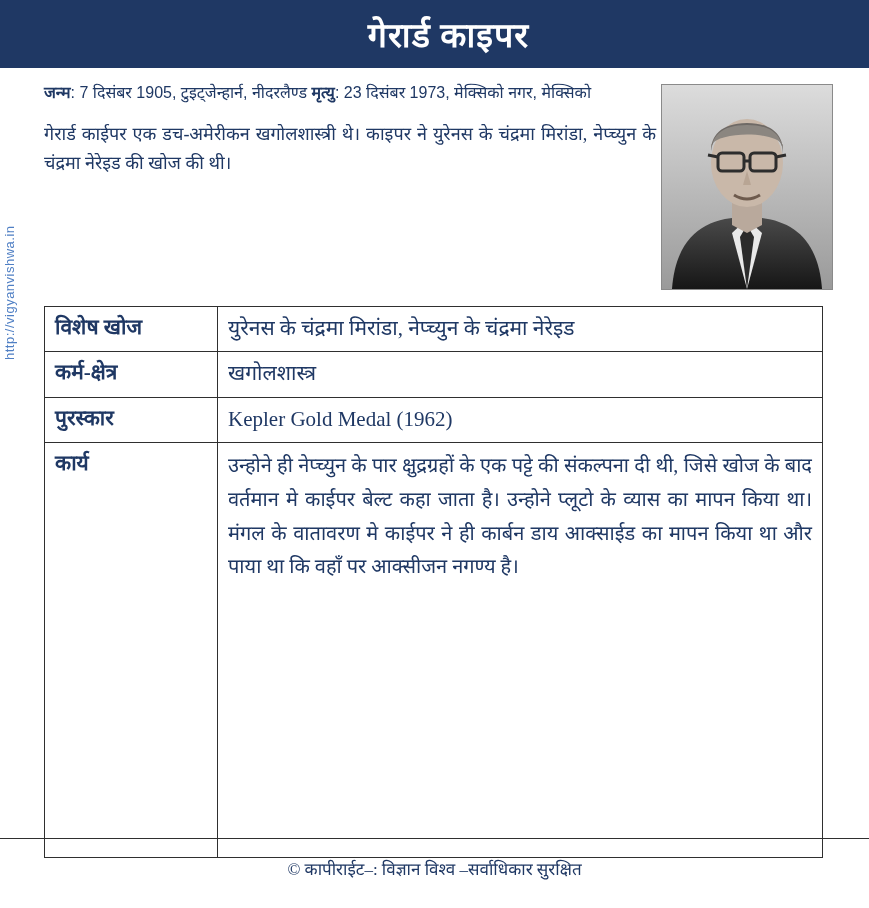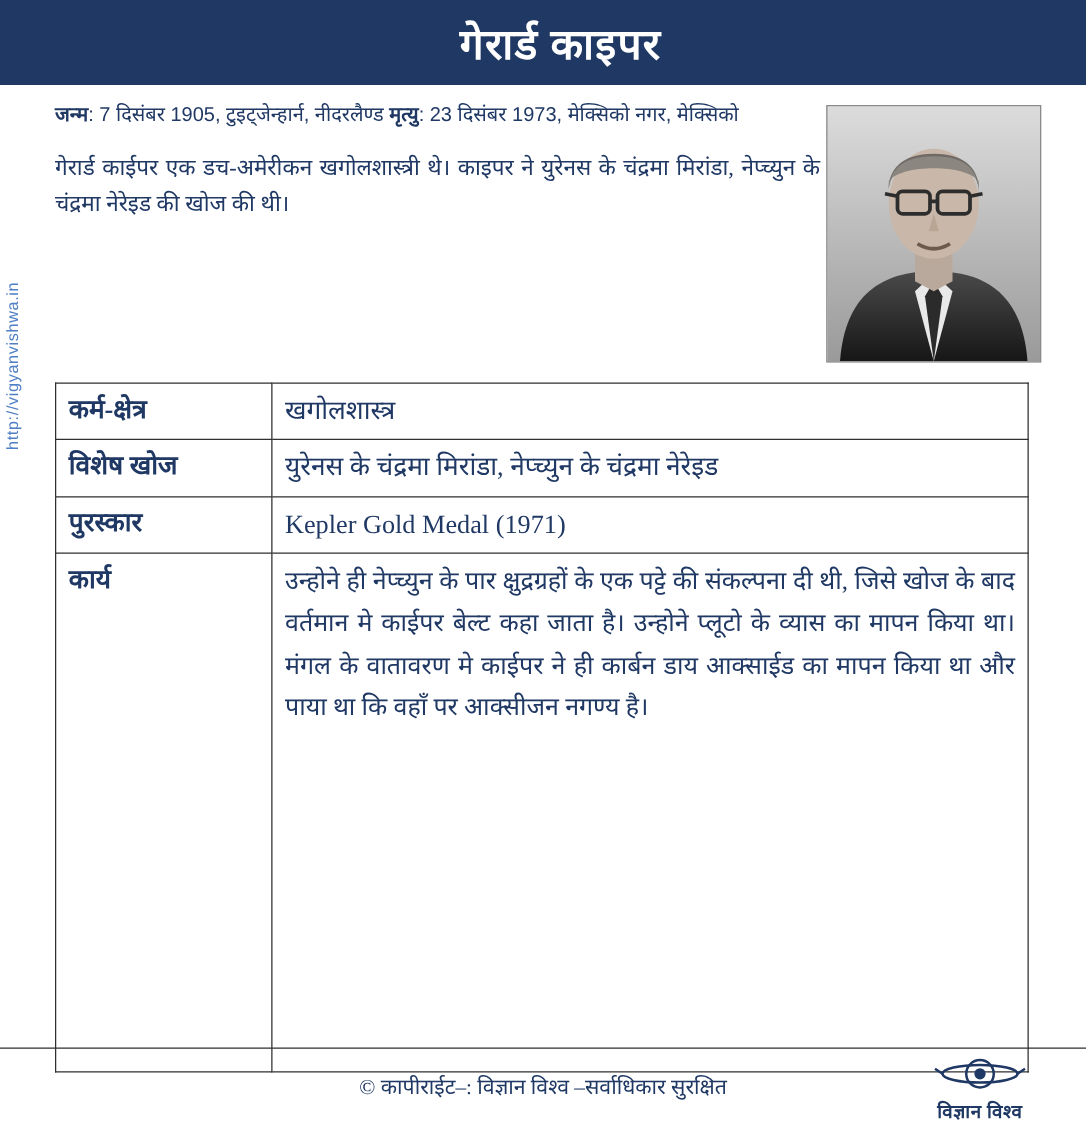--- a/index.html
+++ b/index.html
@@ -216,43 +216,34 @@
     <div class="intro-text">
       <span class="lbl">जन्म</span><span>: 7 दिसंबर 1905, टुइट्जेन्हार्न, नीदरलैण्ड </span><span class="lbl">मृत्यु</span><span>: 23 दिसंबर 1973, मेक्सिको नगर, मेक्सिको</span>
     </div>
 
     <div class="bio">गेरार्ड काईपर एक डच-अमेरीकन खगोलशास्त्री थे। काइपर ने युरेनस के चंद्रमा मिरांडा, नेप्च्युन के चंद्रमा नेरेइड की खोज की थी।</div>
   </div>
 
   <table class="info-table">
     <tbody>
       <tr>
+        <td class="key">विशेष खोज</td>
+        <td class="val">युरेनस के चंद्रमा मिरांडा, नेप्च्युन के चंद्रमा नेरेइड</td>
+      </tr>
+      <tr>
         <td class="key">कर्म-क्षेत्र</td>
         <td class="val">खगोलशास्त्र</td>
       </tr>
       <tr>
-        <td class="key">विशेष खोज</td>
-        <td class="val">युरेनस के चंद्रमा मिरांडा, नेप्च्युन के चंद्रमा नेरेइड</td>
-      </tr>
-      <tr>
         <td class="key">पुरस्कार</td>
-        <td class="val">Kepler Gold Medal (1971)</td>
+        <td class="val">Kepler Gold Medal (1962)</td>
       </tr>
       <tr>
         <td class="key">कार्य</td>
         <td class="val work">उन्होने ही नेप्च्युन के पार क्षुद्रग्रहों के एक पट्टे की संकल्पना दी थी, जिसे खोज के बाद वर्तमान मे काईपर बेल्ट कहा जाता है। उन्होने प्लूटो के व्यास का मापन किया था। मंगल के वातावरण मे काईपर ने ही कार्बन डाय आक्साईड का मापन किया था और पाया था कि वहाँ पर आक्सीजन नगण्य है।</td>
       </tr>
     </tbody>
   </table>
 </div>
 
 <div class="footer">
   <div class="footer-text">© कापीराईट–: विज्ञान विश्व –सर्वाधिकार सुरक्षित</div>
-  <div class="footer-logo">
-    <svg width="74" height="32" viewBox="0 0 74 32" xmlns="http://www.w3.org/2000/svg" aria-hidden="true">
-      <ellipse cx="37" cy="16" rx="30" ry="7" fill="none" stroke="#1f3864" stroke-width="2"></ellipse>
-      <ellipse cx="37" cy="16" rx="11" ry="11" fill="none" stroke="#1f3864" stroke-width="2"></ellipse>
-      <circle cx="37" cy="16" r="4.5" fill="#1f3864"></circle>
-      <path d="M7 16 L1 12 M67 16 L73 12" stroke="#1f3864" stroke-width="2" fill="none"></path>
-    </svg>
-    <div class="logo-name">विज्ञान विश्व</div>
-  </div>
 </div>
 
 </body></html>

